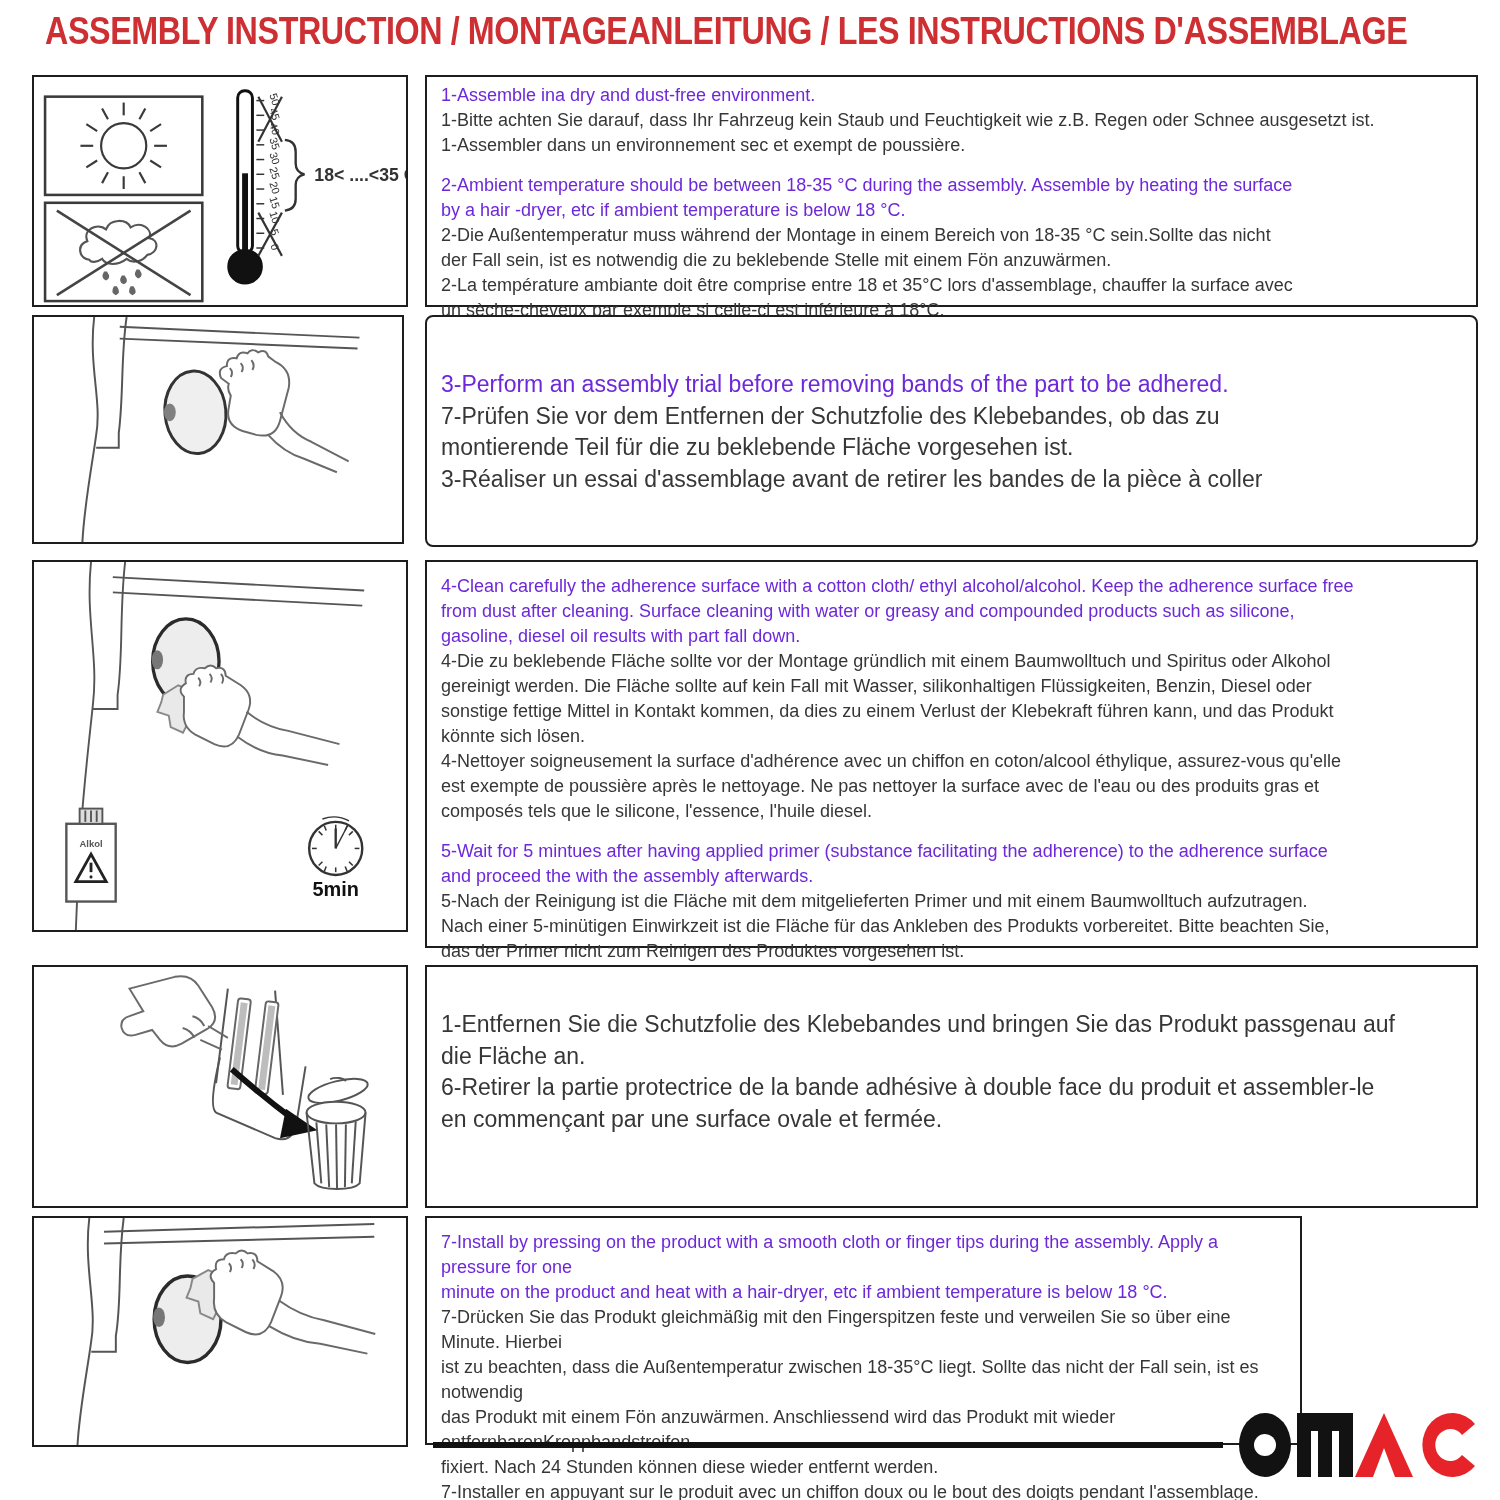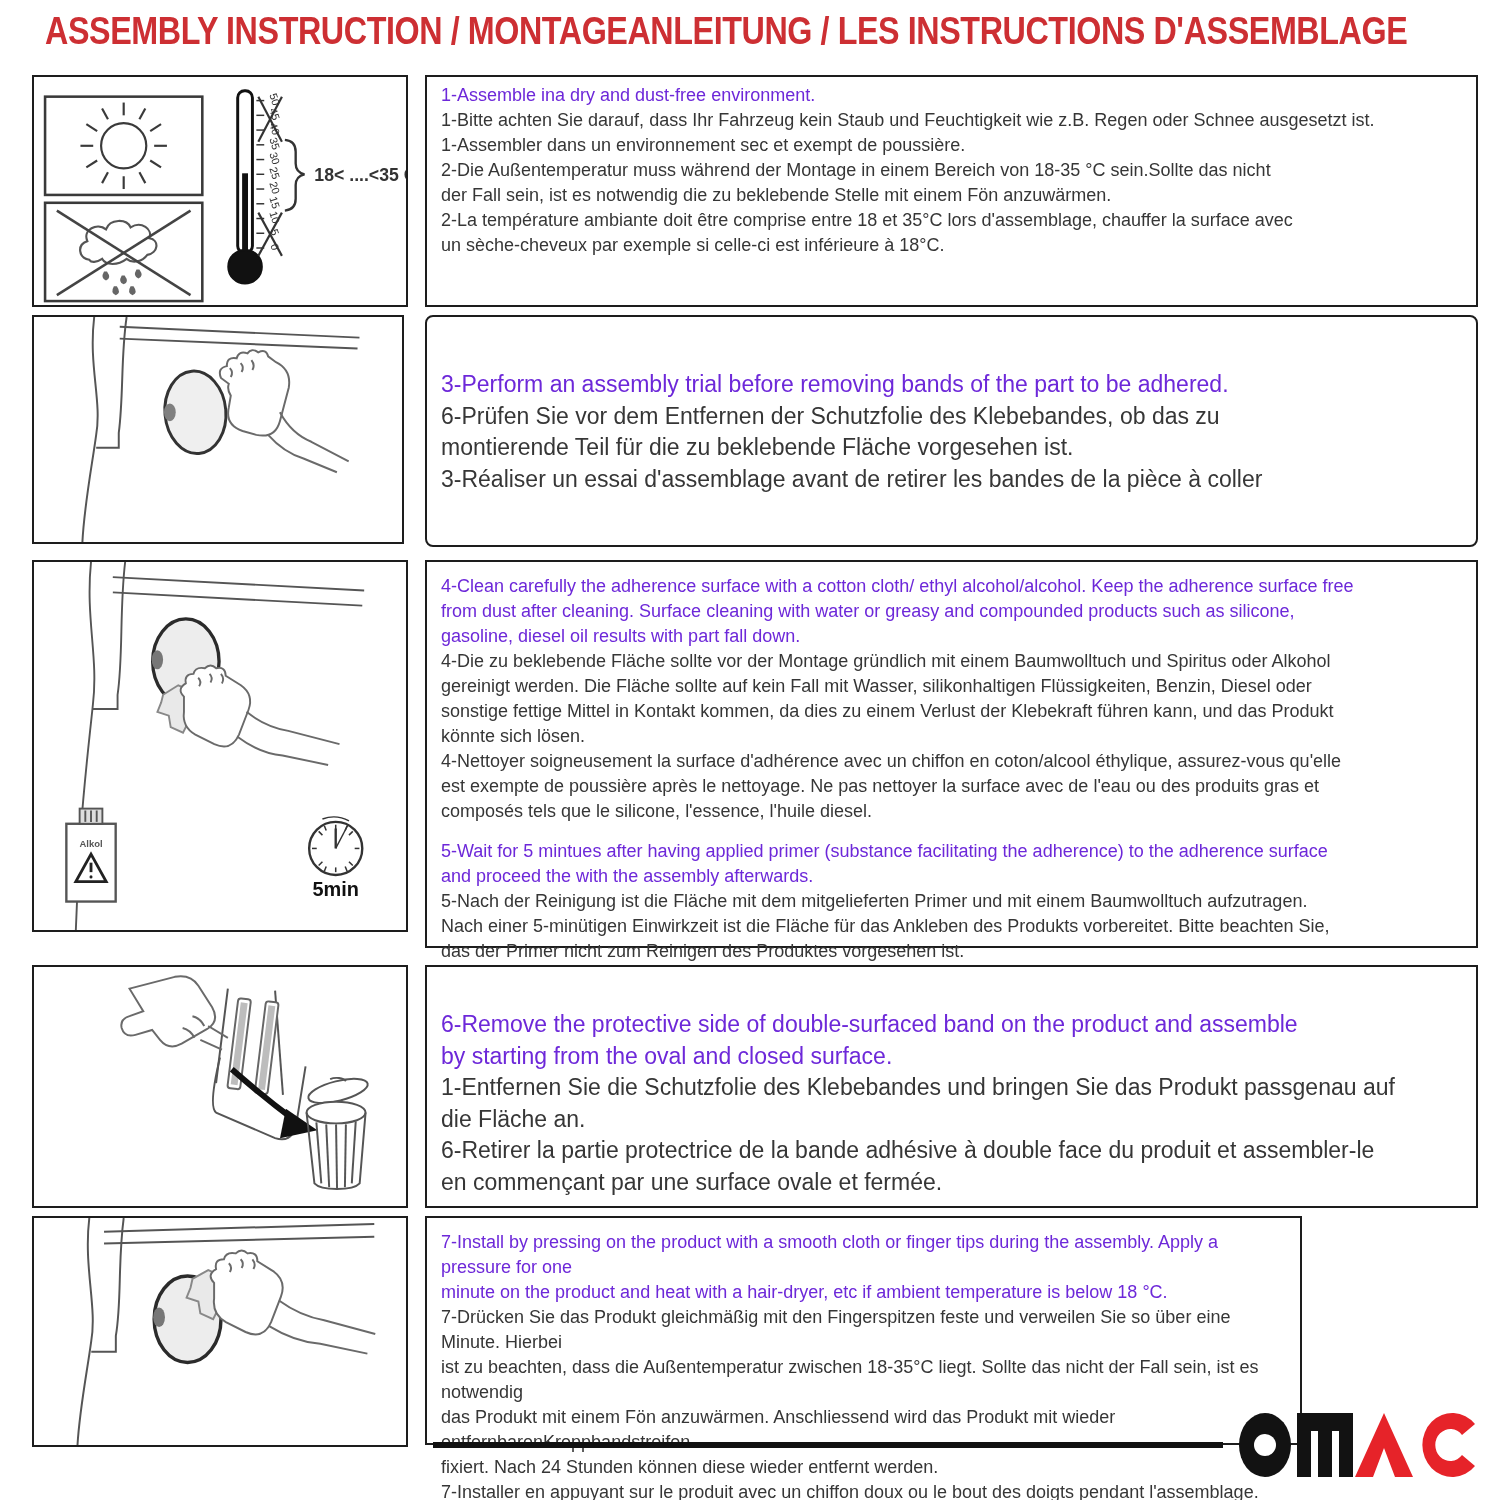--- a/index.html
+++ b/index.html
@@ -103,20 +103,22 @@
         <text x="284" y="106" font-size="18" font-weight="600" fill="#333" stroke="none">18&lt; ....&lt;35 C</text>
       </g>
     </g>
   </svg>
 </div>
 
 <div class="box textbox small" style="left:425px;top:75px;width:1053px;height:232px;">
   <p class="b">1-Assemble ina dry and dust-free environment.</p>
   <p class="r">1-Bitte achten Sie darauf, dass Ihr Fahrzeug kein Staub und Feuchtigkeit wie z.B. Regen oder Schnee ausgesetzt ist.</p>
   <p class="r">1-Assembler dans un environnement sec et exempt de poussière.</p>
+  <p class="b gap">2-Ambient temperature should be between 18-35 °C during the assembly. Assemble by heating the surface
+by a hair -dryer, etc if ambient temperature is below 18 °C.</p>
   <p class="r">2-Die Außentemperatur muss während der Montage in einem Bereich von 18-35 °C sein.Sollte das nicht
 der Fall sein, ist es notwendig die zu beklebende Stelle mit einem Fön anzuwärmen.</p>
   <p class="r">2-La température ambiante doit être comprise entre 18 et 35°C lors d'assemblage, chauffer la surface avec
 un sèche-cheveux par exemple si celle-ci est inférieure à 18°C.</p>
 </div>
 
 <div class="box illus" style="left:32px;top:315px;width:372px;height:229px;">
   <svg viewBox="0 0 372 229">
     <g fill="none" stroke="#555" stroke-width="2">
       <g>
@@ -134,21 +136,21 @@
           <path d="M220,44 q4,5 1,10"></path>
         <path d="M249,97 q12,22 32,30 l38,20"></path>
         <path d="M237,120 q16,18 36,24 l34,14"></path>
       </g>
     </g>
   </svg>
 </div>
 
 <div class="box textbox big" style="left:425px;top:315px;width:1053px;height:232px;padding-top:52px;border-radius:8px;">
   <p class="b">3-Perform an assembly trial before removing bands of the part to be adhered.</p>
-  <p class="r">6-Prüfen Sie vor dem Entfernen der Schutzfolie des Klebebandes, ob das zu
+  <p class="r">7-Prüfen Sie vor dem Entfernen der Schutzfolie des Klebebandes, ob das zu
 montierende Teil für die zu beklebende Fläche vorgesehen ist.</p>
   <p class="r">3-Réaliser un essai d'assemblage avant de retirer les bandes de la pièce à coller</p>
 </div>
 
 <div class="box illus" style="left:32px;top:560px;width:376px;height:372px;">
   <svg viewBox="0 0 376 388">
     <g fill="none" stroke="#555" stroke-width="2">
       <g>
         <path d="M75,16 L340,30"></path>
           <path d="M75,32 L338,46"></path>
@@ -254,22 +256,20 @@
           <line x1="296" y1="160" x2="299" y2="224"></line>
         <line x1="306" y1="160" x2="307" y2="225"></line>
           <line x1="316" y1="160" x2="315" y2="224"></line>
         <line x1="326" y1="157" x2="322" y2="220"></line>
       </g>
     </g>
   </svg>
 </div>
 
 <div class="box textbox big" style="left:425px;top:965px;width:1053px;height:243px;padding-top:42px;">
-  <p class="b">6-Remove the protective side of double-surfaced band on the product and assemble
-by starting from the oval and closed surface.</p>
   <p class="r">1-Entfernen Sie die Schutzfolie des Klebebandes und bringen Sie das Produkt passgenau auf
 die Fläche an.</p>
   <p class="r">6-Retirer la partie protectrice de la bande adhésive à double face du produit et assembler-le
 en commençant par une surface ovale et fermée.</p>
 </div>
 
 <div class="box illus" style="left:32px;top:1216px;width:376px;height:231px;">
   <svg viewBox="0 0 376 231">
     <g fill="none" stroke="#555" stroke-width="2">
       <g>

